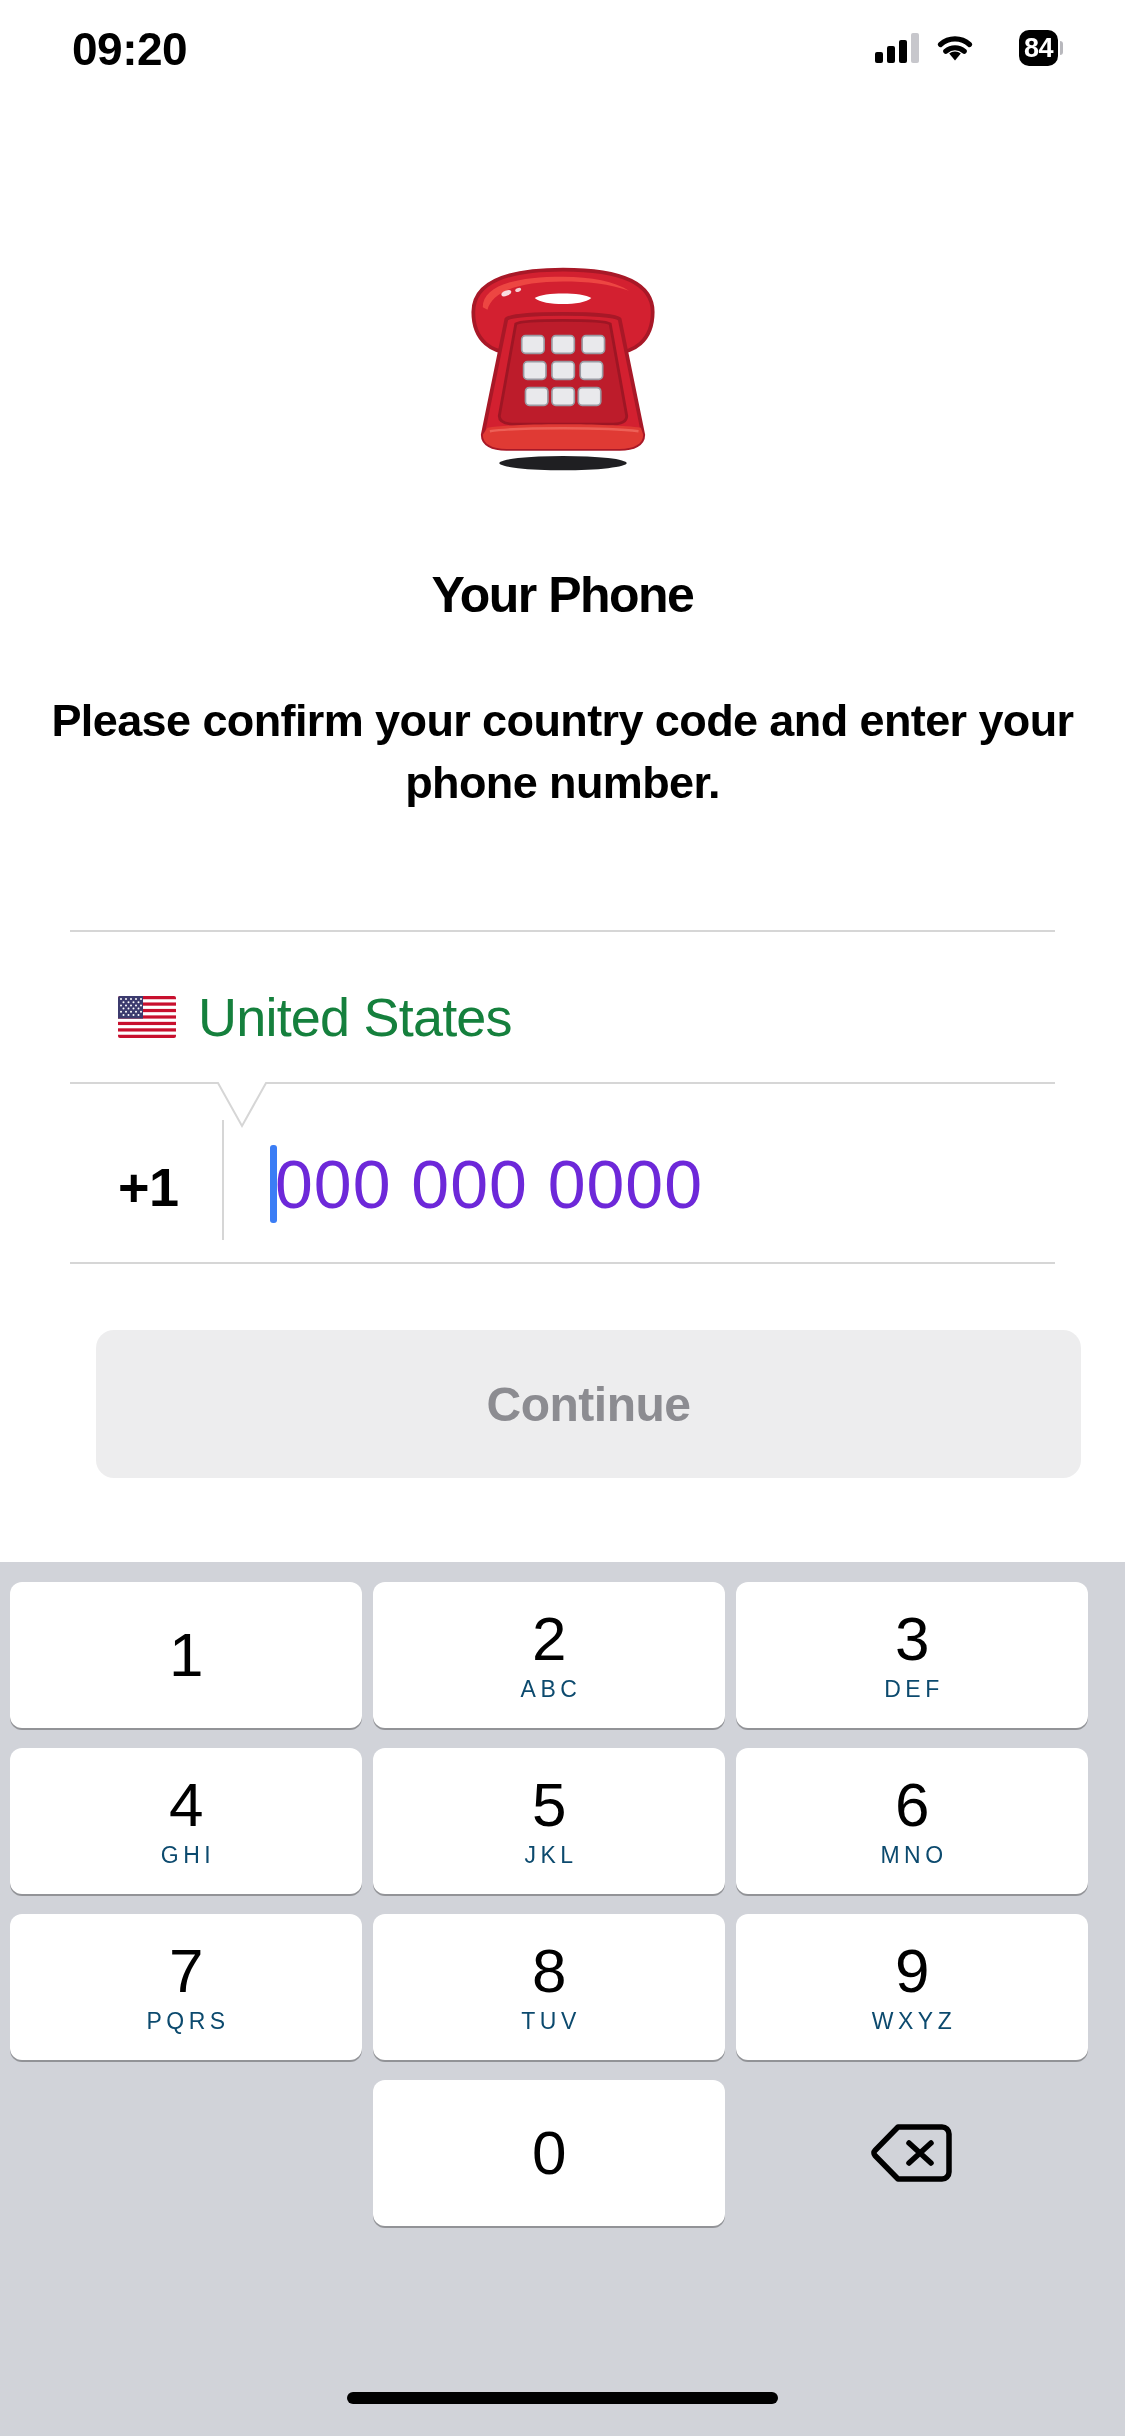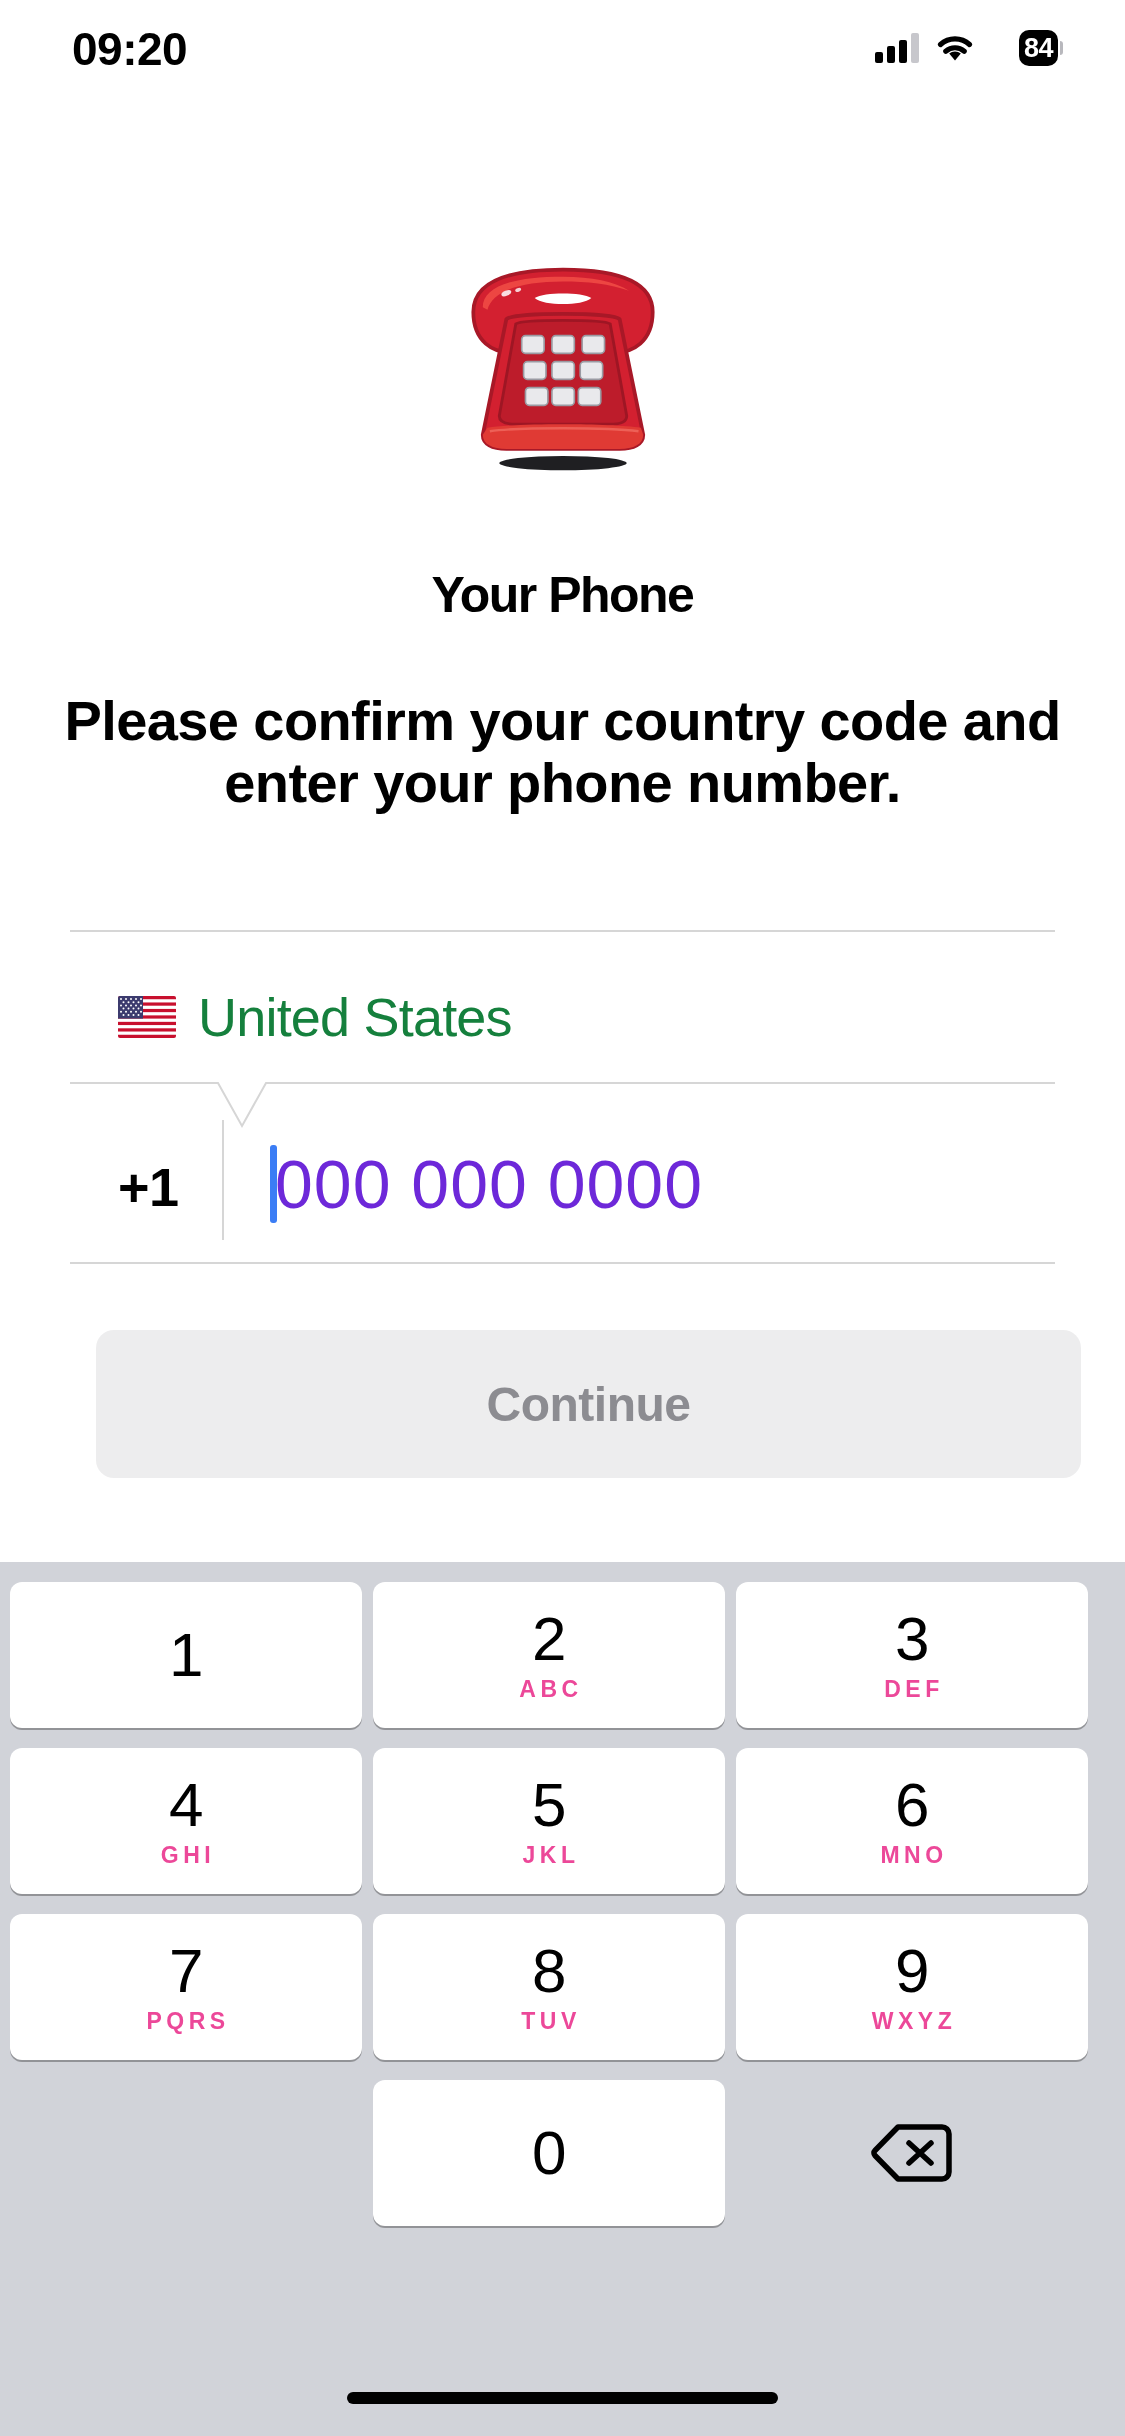--- a/index.html
+++ b/index.html
@@ -118,21 +118,21 @@
     letter-spacing: -1.5px;
     color: #000;
   }
 
   #page-subtitle {
     position: absolute;
     top: 690px;
     left: 0;
     width: 1125px;
     text-align: center;
-    font-size: 56px;
+    font-size: 45px;
     line-height: 62px;
     font-weight: bold;
     letter-spacing: -0.6px;
     color: #000;
   }
 
   
   .hr {
     position: absolute;
     left: 70px;
@@ -264,23 +264,23 @@
   .key .digit {
     font-size: 62px;
     line-height: 62px;
     font-weight: normal;
     color: #000;
     letter-spacing: -0.5px;
   }
   .key .letters {
     font-size: 23px;
     line-height: 26px;
-    font-weight: bold;
+    font-weight: normal;
     letter-spacing: 4.5px;
-    color: #ec4899;
+    color: #0c4a6e;
     margin-top: 6px;
     padding-left: 4px;
   }
   .key.no-letters .digit { margin-top: 0; }
 
   .key.col1 { left: 10px; }
   .key.col2 { left: 373px; }
   .key.col3 { left: 736px; }
   .key.row1 { top: 20px; }
   .key.row2 { top: 186px; }

